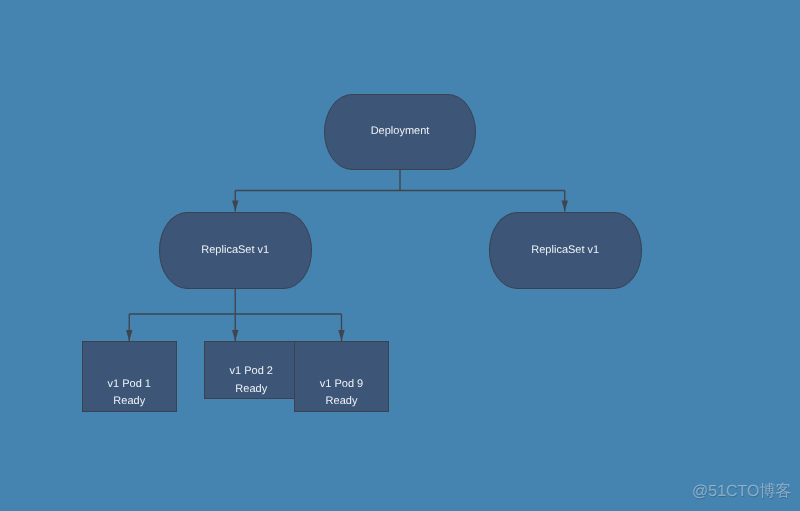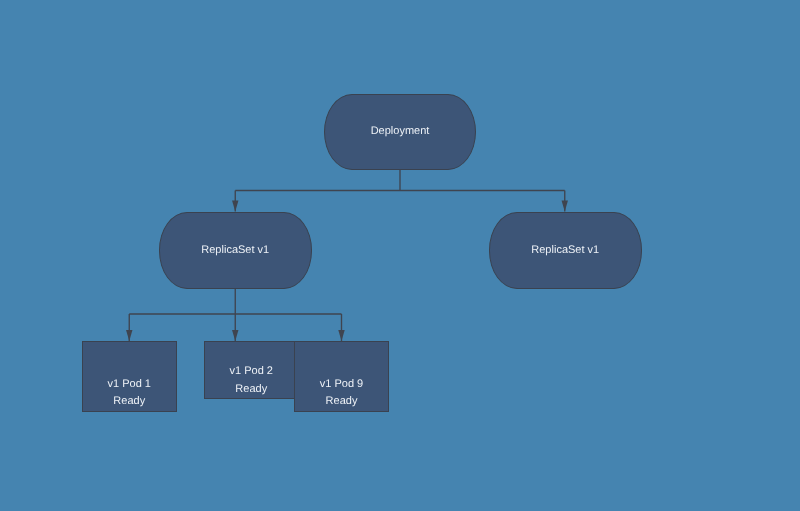--- a/index.html
+++ b/index.html
@@ -85,13 +85,14 @@
   <div class="node box" id="node-pod-2" style="left: 204px; top: 341px; width: 94.5px; height: 58px;">
     <div>v1 Pod 2</div>
     <div>Ready</div>
   </div>
 
   <div class="node box" id="node-pod-3" style="left: 294px; top: 341px; width: 95px; height: 70.5px;">
     <div>v1 Pod 9</div>
     <div>Ready</div>
   </div>
 
+  <div id="watermark">@51CTO博客</div>
 </div>
 
 </body></html>

